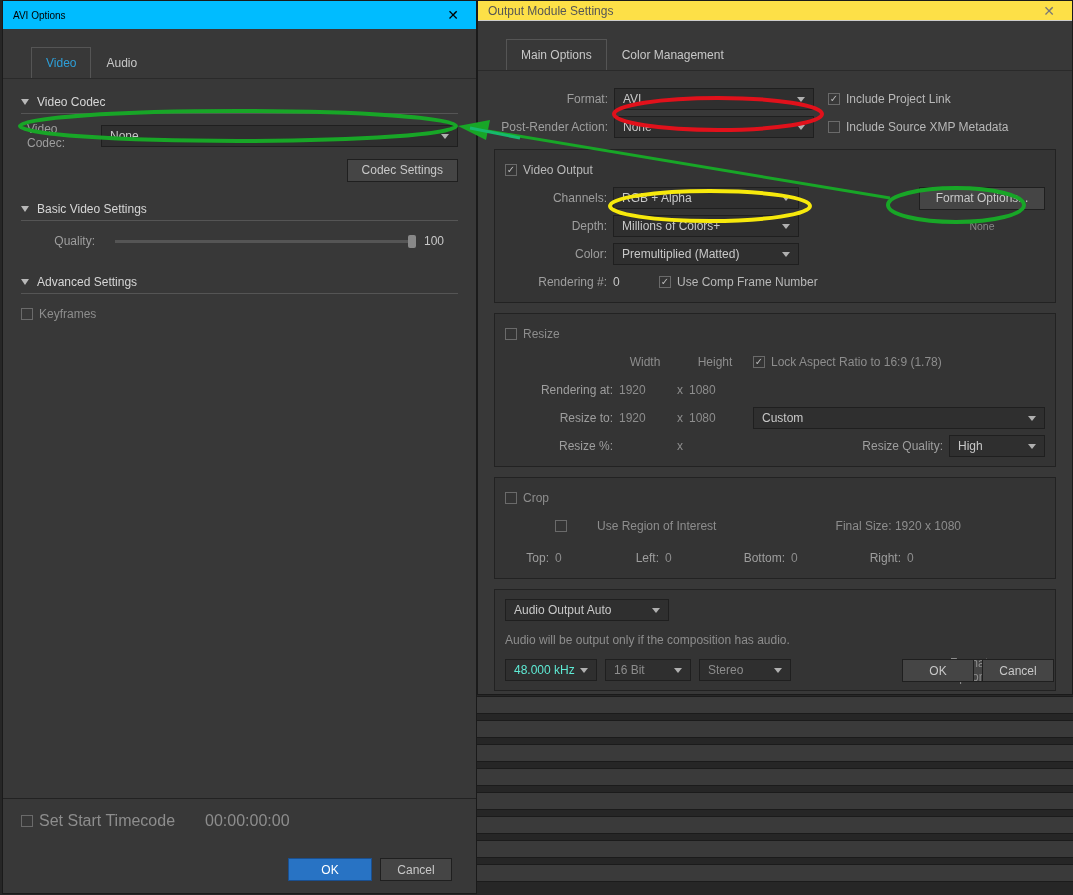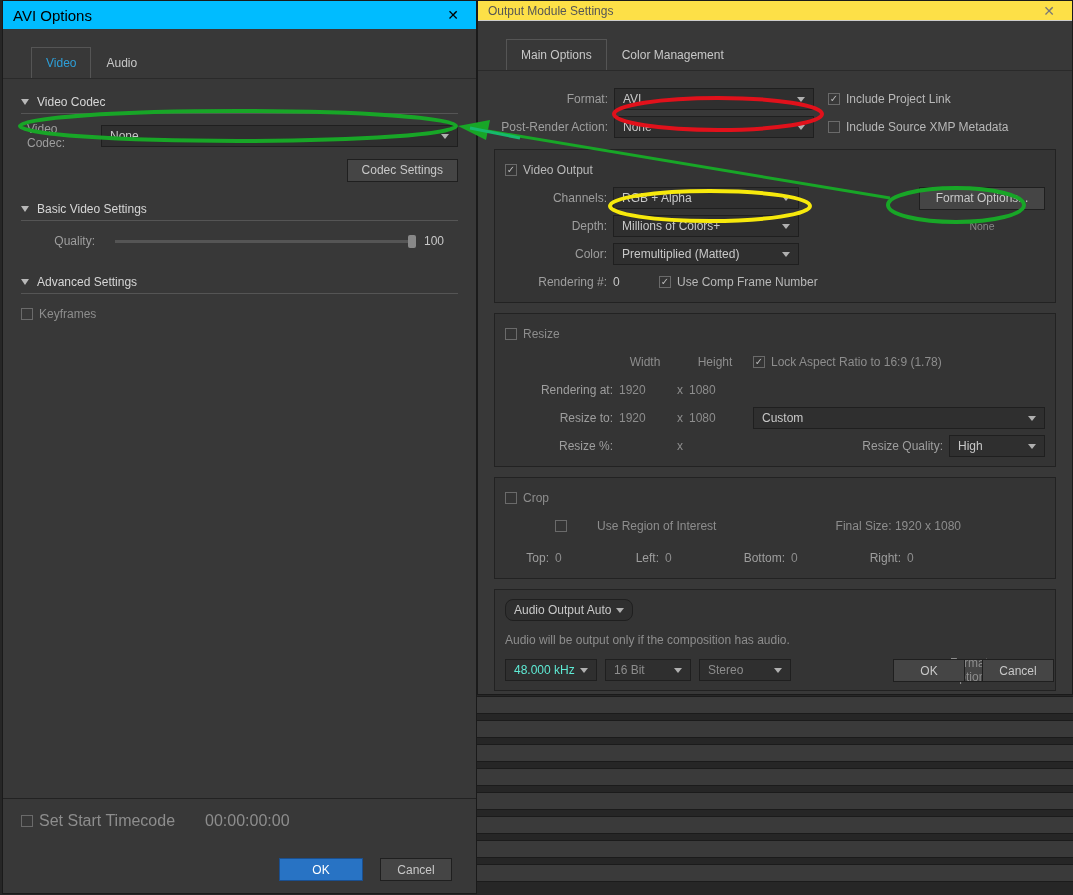--- a/index.html
+++ b/index.html
@@ -19,21 +19,21 @@
   .title-bar-right .close { width: 46px; text-align: center; color: #777; font-size: 14px; cursor: pointer; }
 
   
   .dialog-left {
     position: absolute; left: 2px; top: 0; width: 475px; height: 894px;
     background: #383838; border: 1px solid #1a1a1a; z-index: 5;
   }
   .title-bar-left {
     height: 28px; background: #00bcff; display: flex; align-items: center;
   }
-  .title-bar-left .title { flex: 1; padding-left: 10px; color: #000; font-size: 15px; }
+  .title-bar-left .title { flex: 1; padding-left: 10px; color: #000; font-size: 10px; }
   .title-bar-left .close { width: 46px; text-align: center; color: #000; font-size: 14px; cursor: pointer; }
 
   
   .tabstrip { height: 50px; display: flex; align-items: flex-end; padding-left: 28px; border-bottom: 1px solid #2a2a2a; }
   .tab { padding: 8px 14px; font-size: 12px; color: #c8c8c8; border: 1px solid transparent; border-bottom: none; cursor: pointer; }
   .tab.active { border-color: #555; background: #383838; }
   .tab.active.blue { color: #2d9fd8; }
   .tabstrip-right { height: 50px; display: flex; align-items: flex-end; padding-left: 28px; border-bottom: 1px solid #2a2a2a; }
 
   .content { padding: 10px 18px; color: #b8b8b8; font-size: 12px; }
@@ -56,21 +56,21 @@
   .checkbox { width: 12px; height: 12px; border: 1px solid #6a6a6a; display: inline-flex; align-items: center; justify-content: center; margin-right: 6px; }
   .checkbox.checked::after { content: "✓"; color: #bbb; font-size: 10px; line-height: 1; }
   .range-track { flex: 1; height: 3px; background: #555; position: relative; margin: 0 8px 0 14px; }
   .range-knob { position: absolute; right: 0; top: -5px; width: 8px; height: 13px; background: #888; border-radius: 2px; }
 
   .panel { background: #343434; border: 1px solid #222; padding: 8px 10px; margin-top: 10px; }
 
   .small-note { font-size: 10.5px; color: #888; }
 
   
-  .dlg-buttons { position: absolute; right: 18px; display: flex; gap: 17px; }
+  .dlg-buttons { position: absolute; right: 18px; display: flex; gap: 8px; }
   .dlg-right-buttons { bottom: 12px; }
   .dlg-left-buttons { bottom: 12px; right: 24px; }
 
   
   .strips { position: absolute; left: 477px; top: 696px; width: 596px; }
   .strip { height: 18px; background: #3a3a3a; border-top: 1px solid #1b1b1b; border-bottom: 1px solid #1b1b1b; margin-bottom: 6px; }
 
   
   svg.overlay { position: absolute; left: 0; top: 0; width: 1073px; height: 895px; pointer-events: none; z-index: 20; }
 
@@ -217,21 +217,21 @@
           <div style="width:50px;">0</div>
           <div class="label-r" style="width:76px;">Bottom:</div>
           <div style="width:50px;">0</div>
           <div class="label-r" style="width:66px;">Right:</div>
           <div style="width:40px;">0</div>
         </div>
       </div>
 
       <div class="panel">
         <div class="row">
-          <div class="dropdown" style="width:128px;border-radius:8px;">
+          <div class="dropdown" style="width:164px;">
             <span>Audio Output Auto</span>
             <span class="caret"></span>
           </div>
         </div>
         <div class="row" style="margin-top:6px;color:#8d8d8d;">
           <span>Audio will be output only if the composition has audio.</span>
         </div>
         <div class="row" style="margin-top:6px;">
           <div class="dropdown" style="width:92px;color:#5eead4;">
             <span>48.000 kHz</span>

